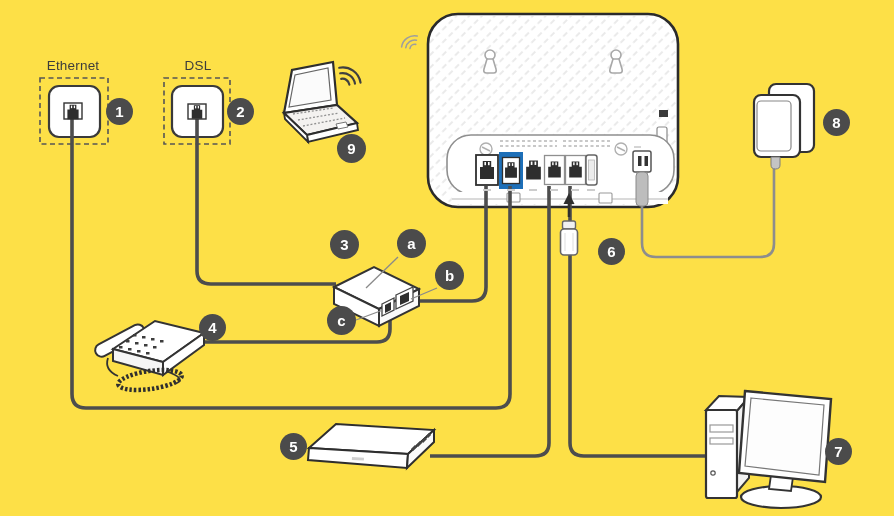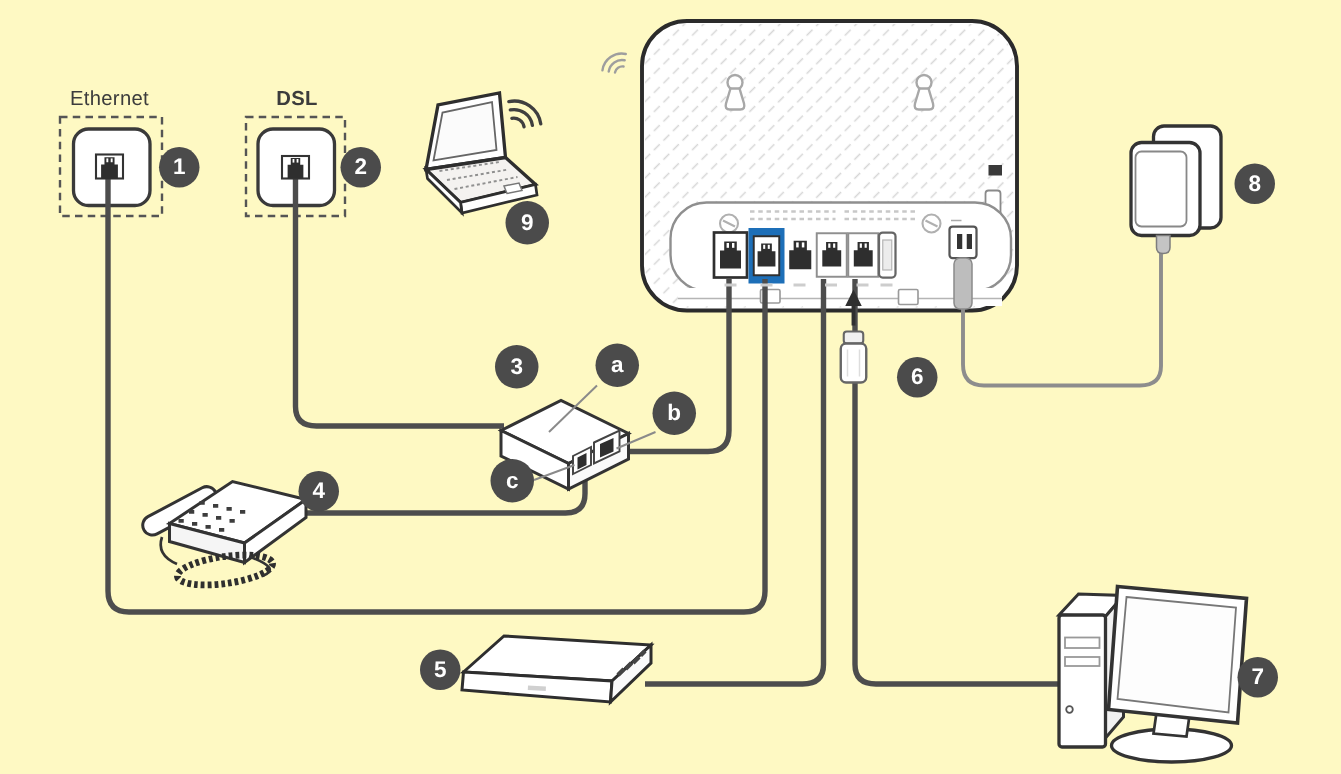--- a/index.html
+++ b/index.html
@@ -1,16 +1,16 @@
 <!DOCTYPE html>
 <html><head>
 <meta charset="utf-8">
 <style>
   html,body{margin:0;padding:0;background:#fff;}
-  .canvas{position:relative;width:894px;height:516px;background:#fef9c3;
+  .canvas{position:relative;width:894px;height:516px;background:#fde047;
           font-family:"Liberation Sans",sans-serif;overflow:hidden;}
   .canvas svg{position:absolute;left:0;top:0;}
   .jack-label{position:absolute;font-size:13.5px;color:#3c3c3c;text-align:center;letter-spacing:.2px;}
   .badge{position:absolute;width:27px;height:27px;border-radius:50%;background:#4b4b4b;
          color:#fff;font-weight:bold;font-size:15px;line-height:27px;text-align:center;
          display:flex;align-items:center;justify-content:center;}
   .badge.lg{width:29px;height:29px;}
 </style>
 </head>
 <body>
@@ -222,21 +222,21 @@
     <path d="M336,124 L346,122 L348,127 L338,129 Z" fill="#fff" stroke="#777" stroke-width="1"></path>
     <g transform="translate(343,85) rotate(35)" stroke="#3f3f3f" stroke-width="2.2" fill="none" stroke-linecap="round">
       <path d="M-5,-4 A7,7 0 0 1 5,-4"></path>
       <path d="M-9,-8 A12.5,12.5 0 0 1 9,-8"></path>
       <path d="M-13,-12 A18,18 0 0 1 13,-12"></path>
     </g>
   </g>
 </svg>
 
 <div class="jack-label" style="left:34px;top:58px;width:78px;">Ethernet</div>
-<div class="jack-label" style="left:162px;top:58px;width:72px;font-weight:bold;">DSL</div>
+<div class="jack-label" style="left:162px;top:58px;width:72px;">DSL</div>
 
 <div class="badge" style="left:106px;top:98px;">1</div>
 <div class="badge" style="left:227px;top:98px;">2</div>
 <div class="badge lg" style="left:330px;top:230px;">3</div>
 <div class="badge lg" style="left:397px;top:229px;">a</div>
 <div class="badge lg" style="left:435px;top:261px;">b</div>
 <div class="badge lg" style="left:327px;top:306px;">c</div>
 <div class="badge" style="left:199px;top:314px;">4</div>
 <div class="badge" style="left:280px;top:433px;">5</div>
 <div class="badge" style="left:598px;top:238px;">6</div>

